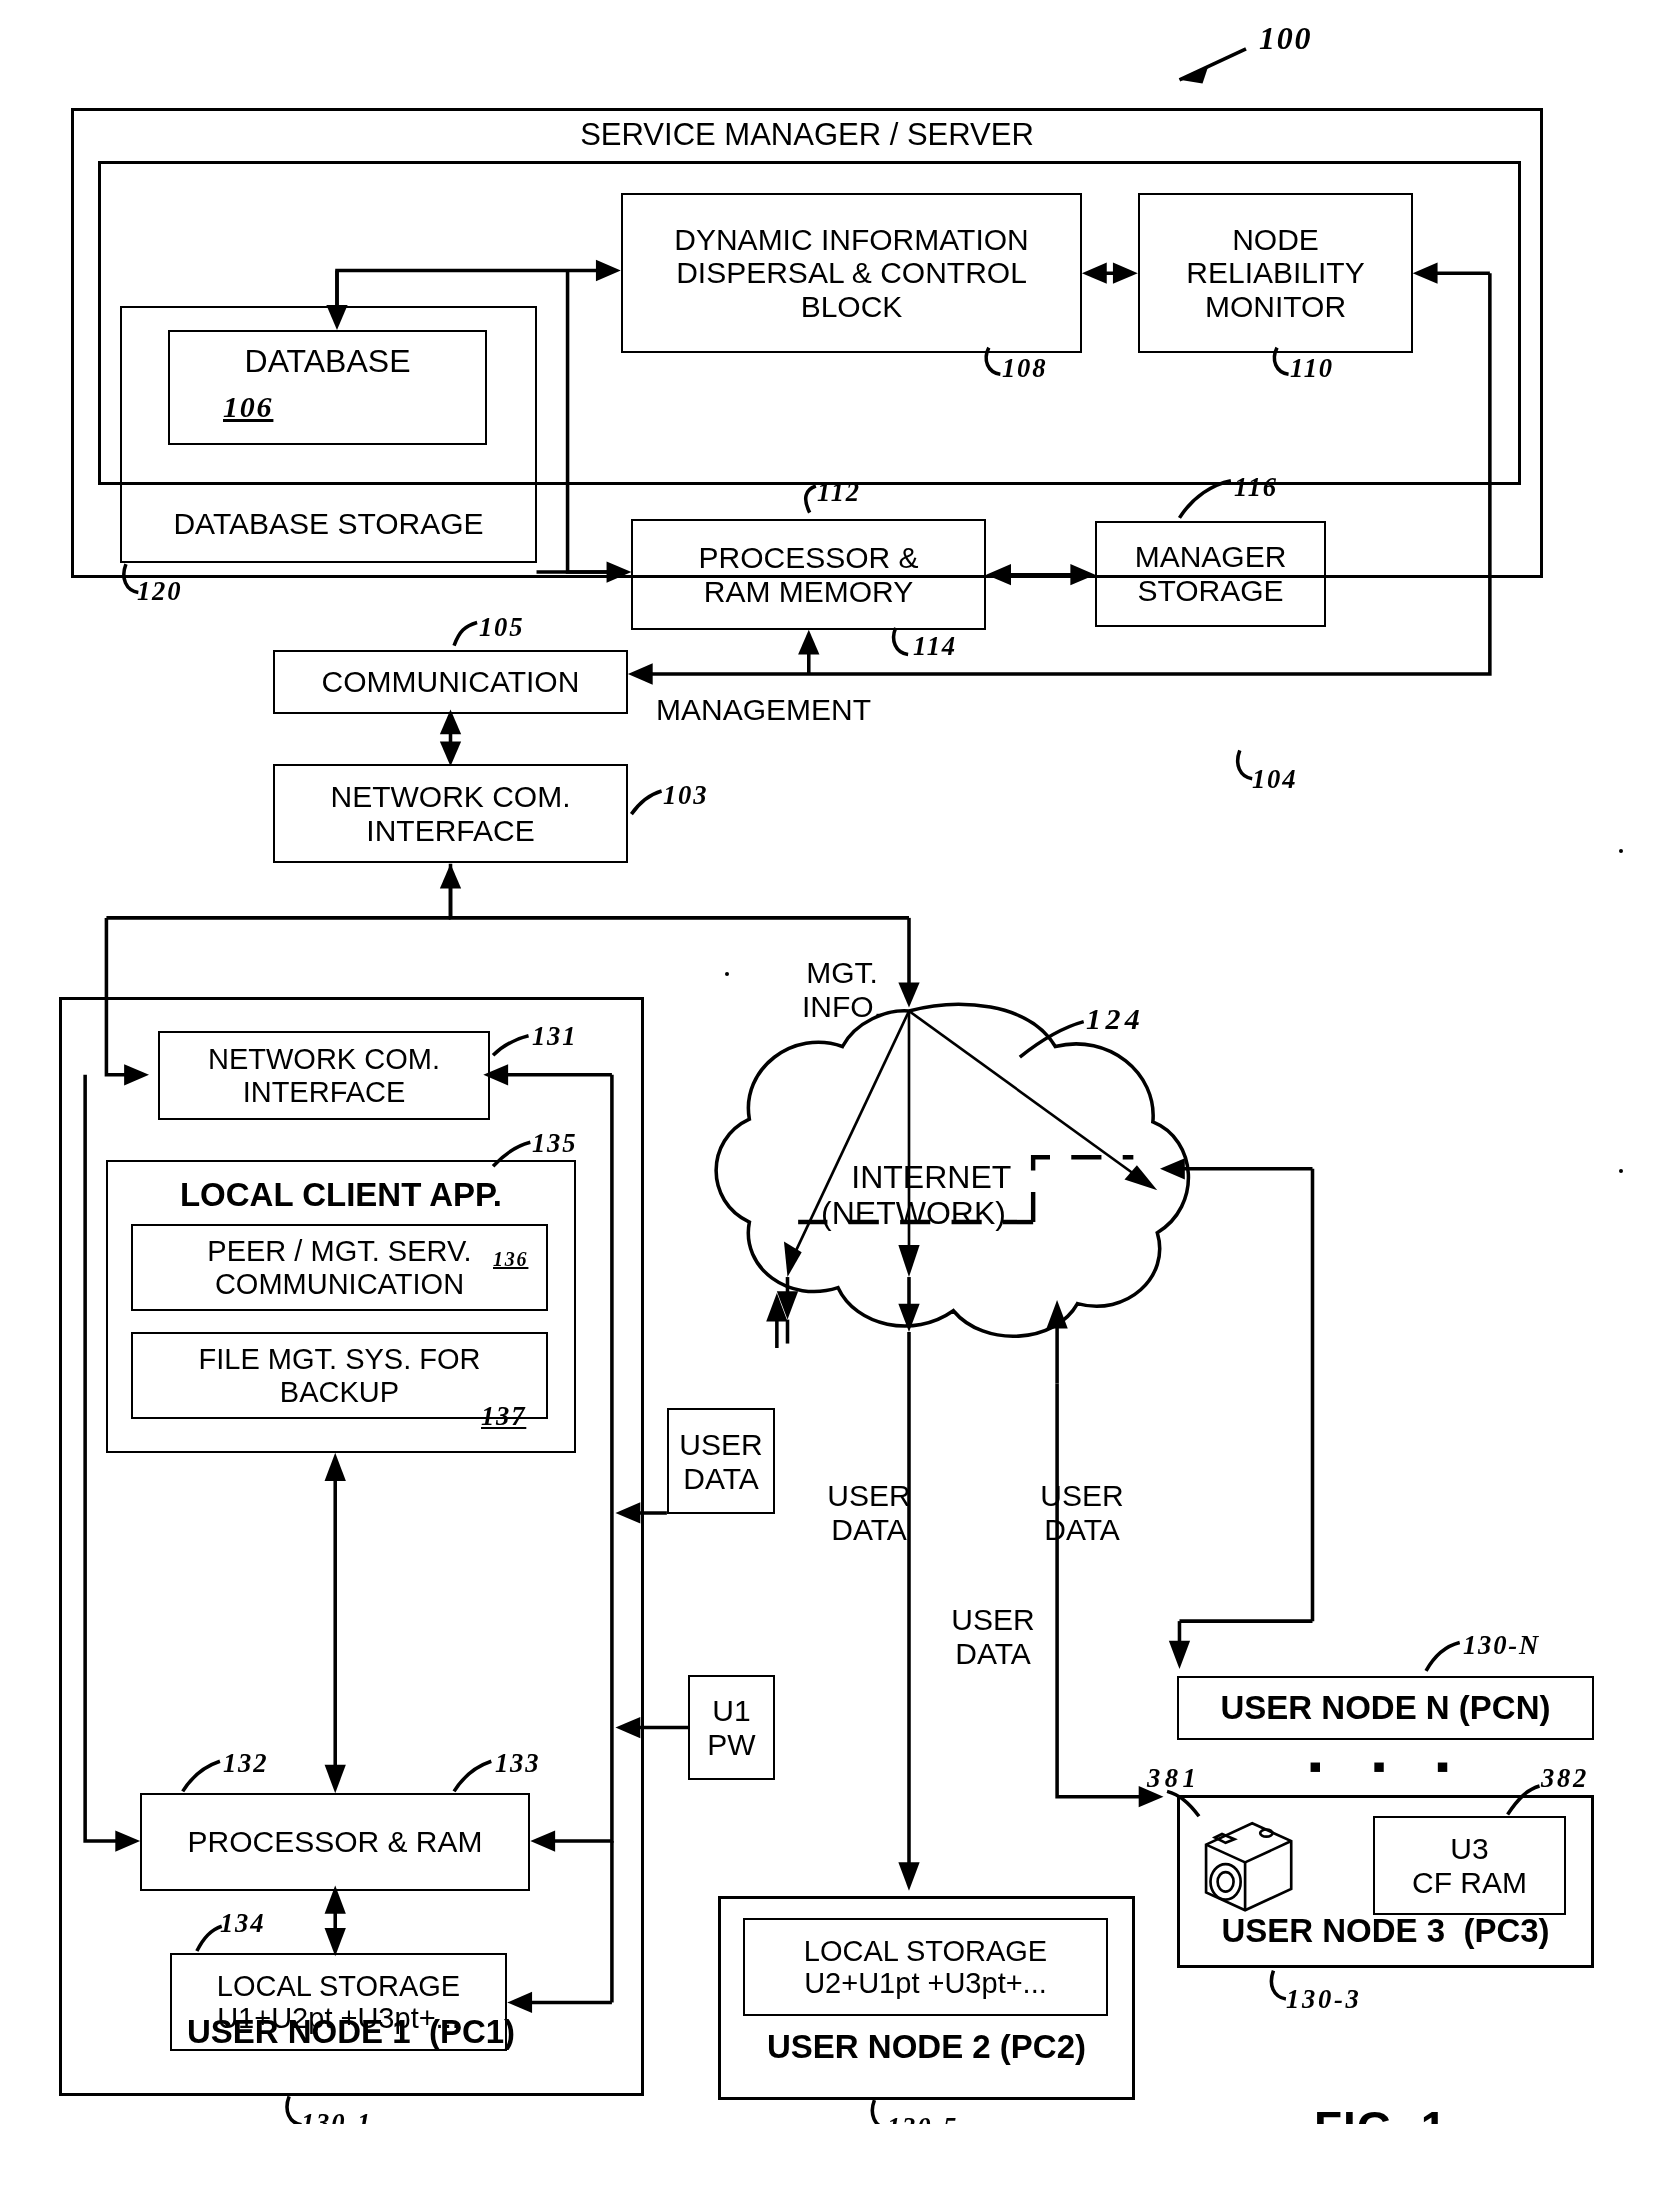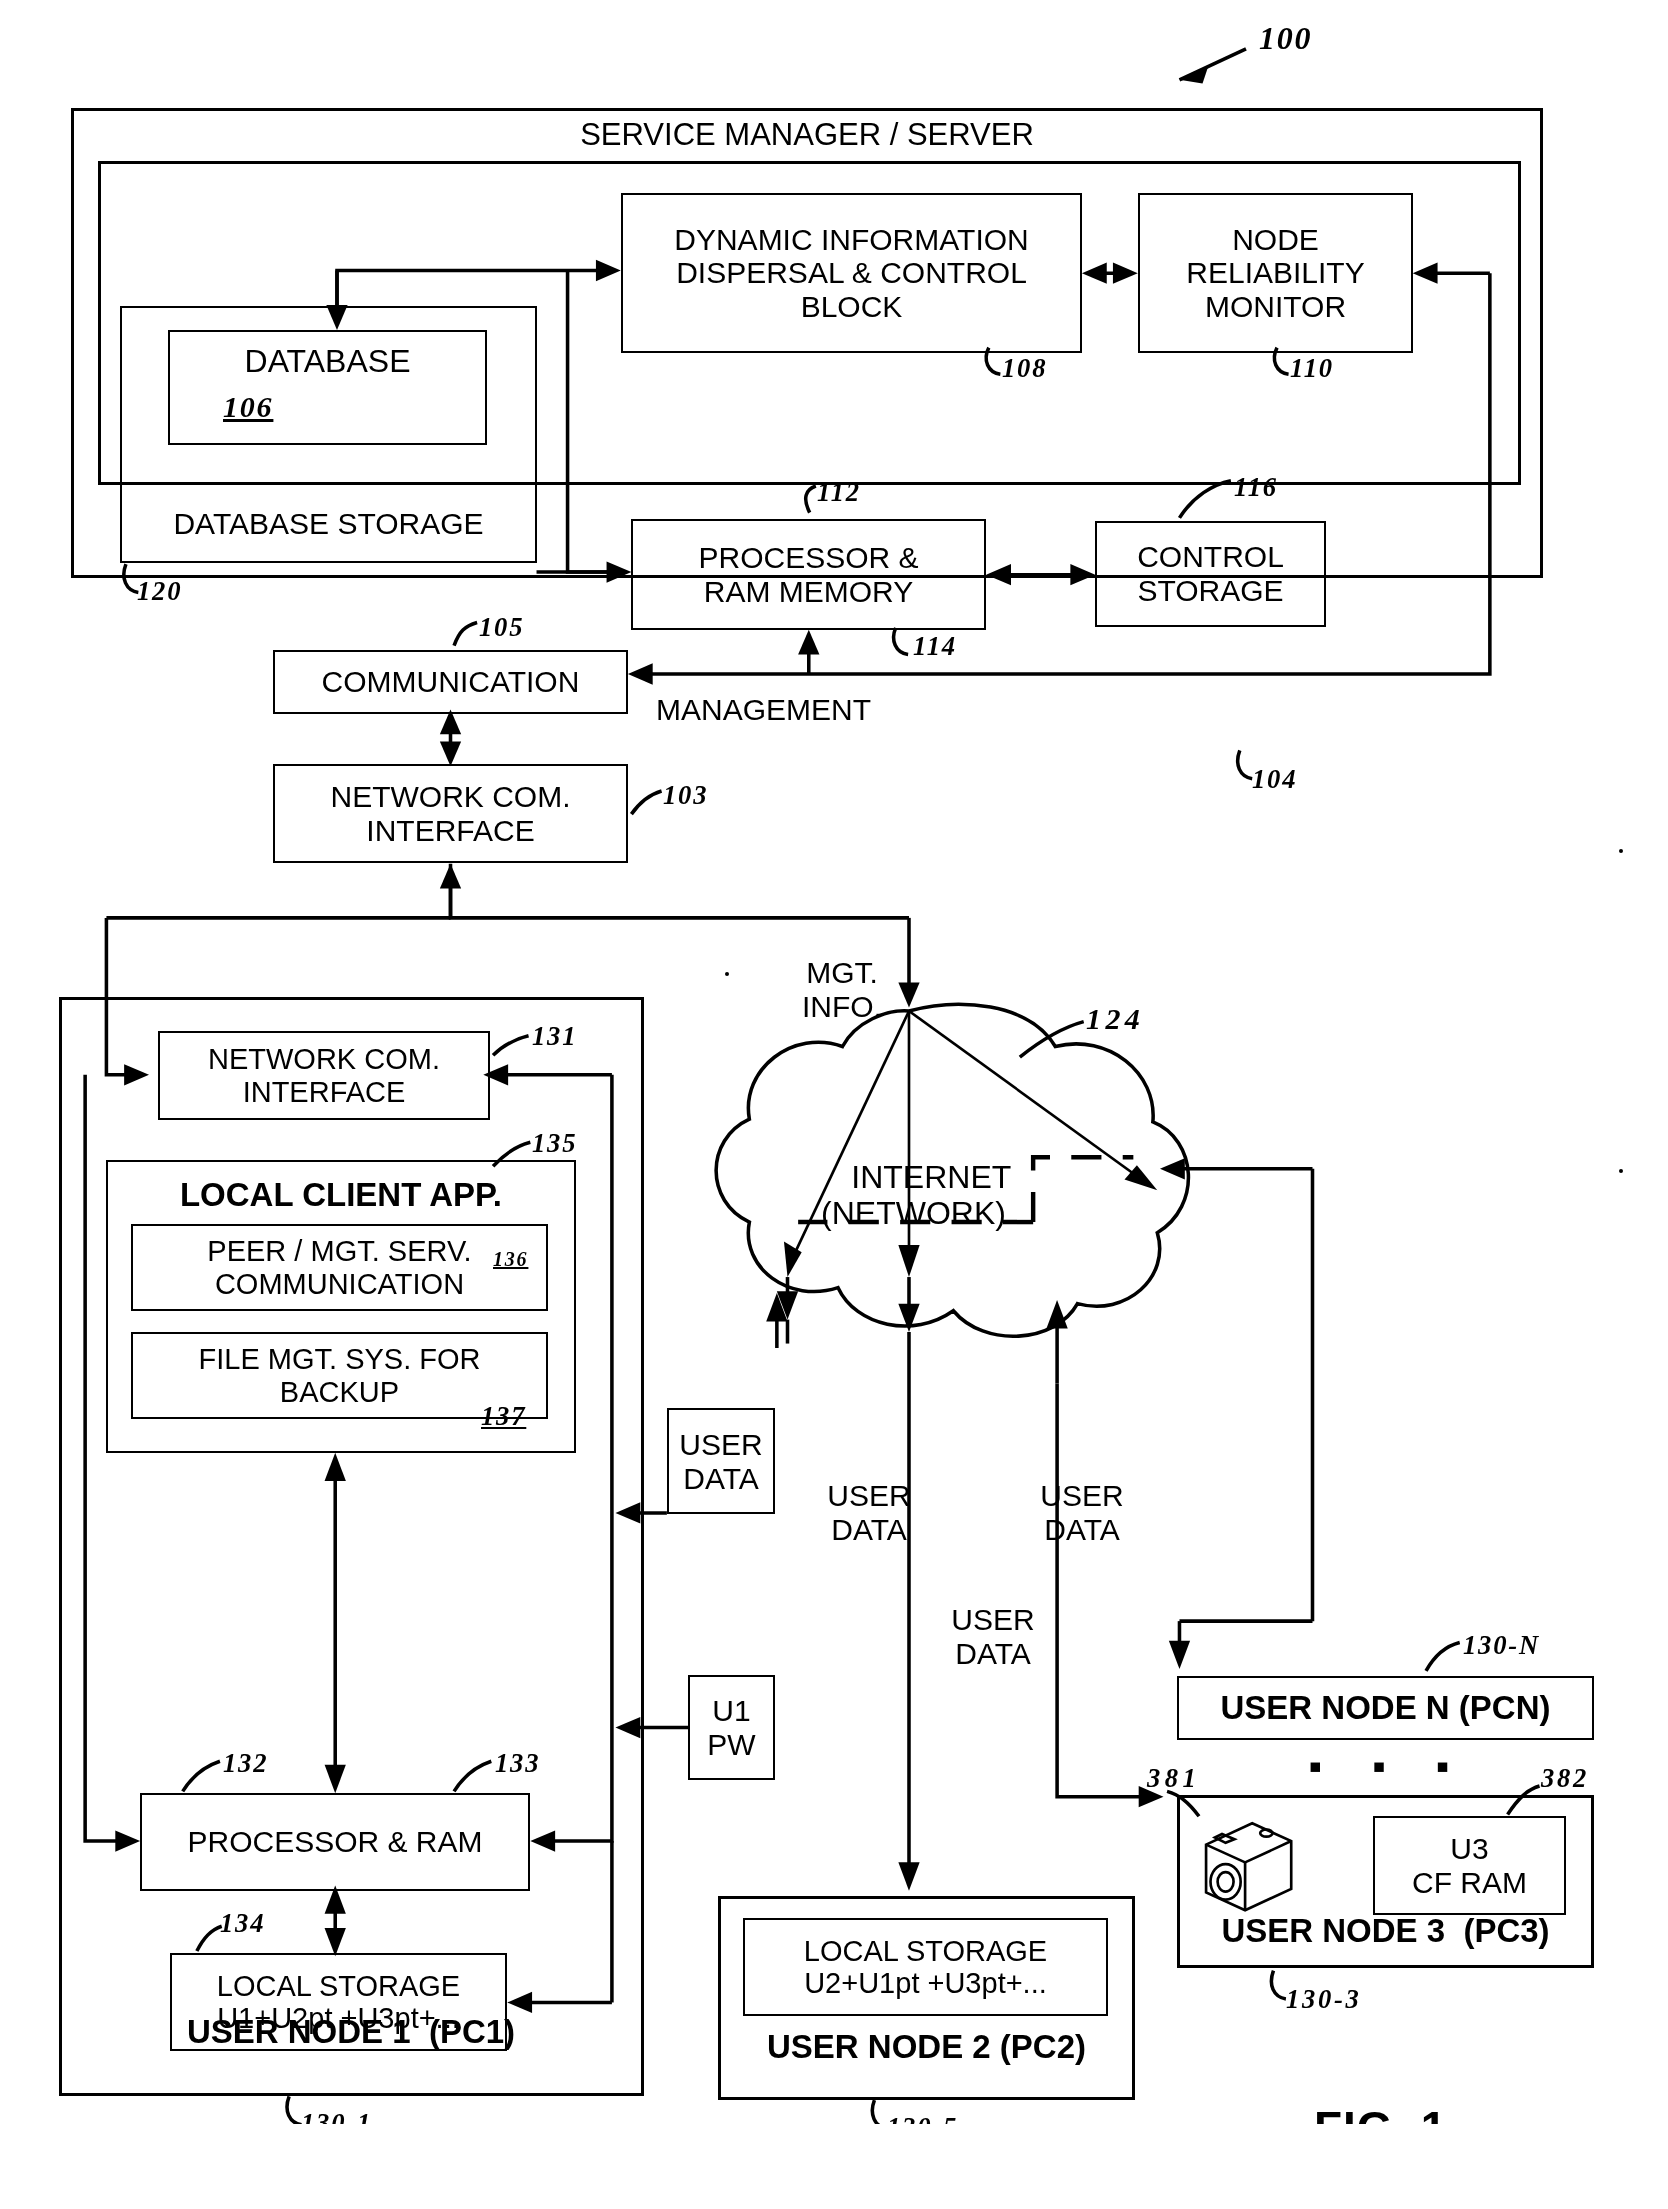--- a/index.html
+++ b/index.html
@@ -84,21 +84,21 @@
   <div class="ref" style="left:817px;top:477px;">112</div>
   <svg class="ov" viewBox="0 0 1882 2492" width="1669" height="2210">
     <path d="M913,578 C905,562 908,552 920,548" stroke="#000" stroke-width="4" fill="none"></path>
   </svg>
   <div class="ref" style="left:913px;top:631px;">114</div>
   <svg class="ov" viewBox="0 0 1882 2492" width="1669" height="2210">
     <path d="M1010,708 C1004,722 1010,736 1024,738" stroke="#000" stroke-width="4" fill="none"></path>
   </svg>
 
   <div class="box" style="left:1095px;top:521px;width:231px;height:106px;font-size:30px;">
-    <span class="txt">CONTROL
+    <span class="txt">MANAGER
 STORAGE</span>
   </div>
   <div class="ref" style="left:1234px;top:472px;">116</div>
   <svg class="ov" viewBox="0 0 1882 2492" width="1669" height="2210">
     <path d="M1330,584 C1345,560 1368,546 1388,542" stroke="#000" stroke-width="4" fill="none"></path>
   </svg>
 
   <div class="box" style="left:273px;top:650px;width:355px;height:64px;font-size:30px;">
     <span class="txt">COMMUNICATION</span>
   </div>

